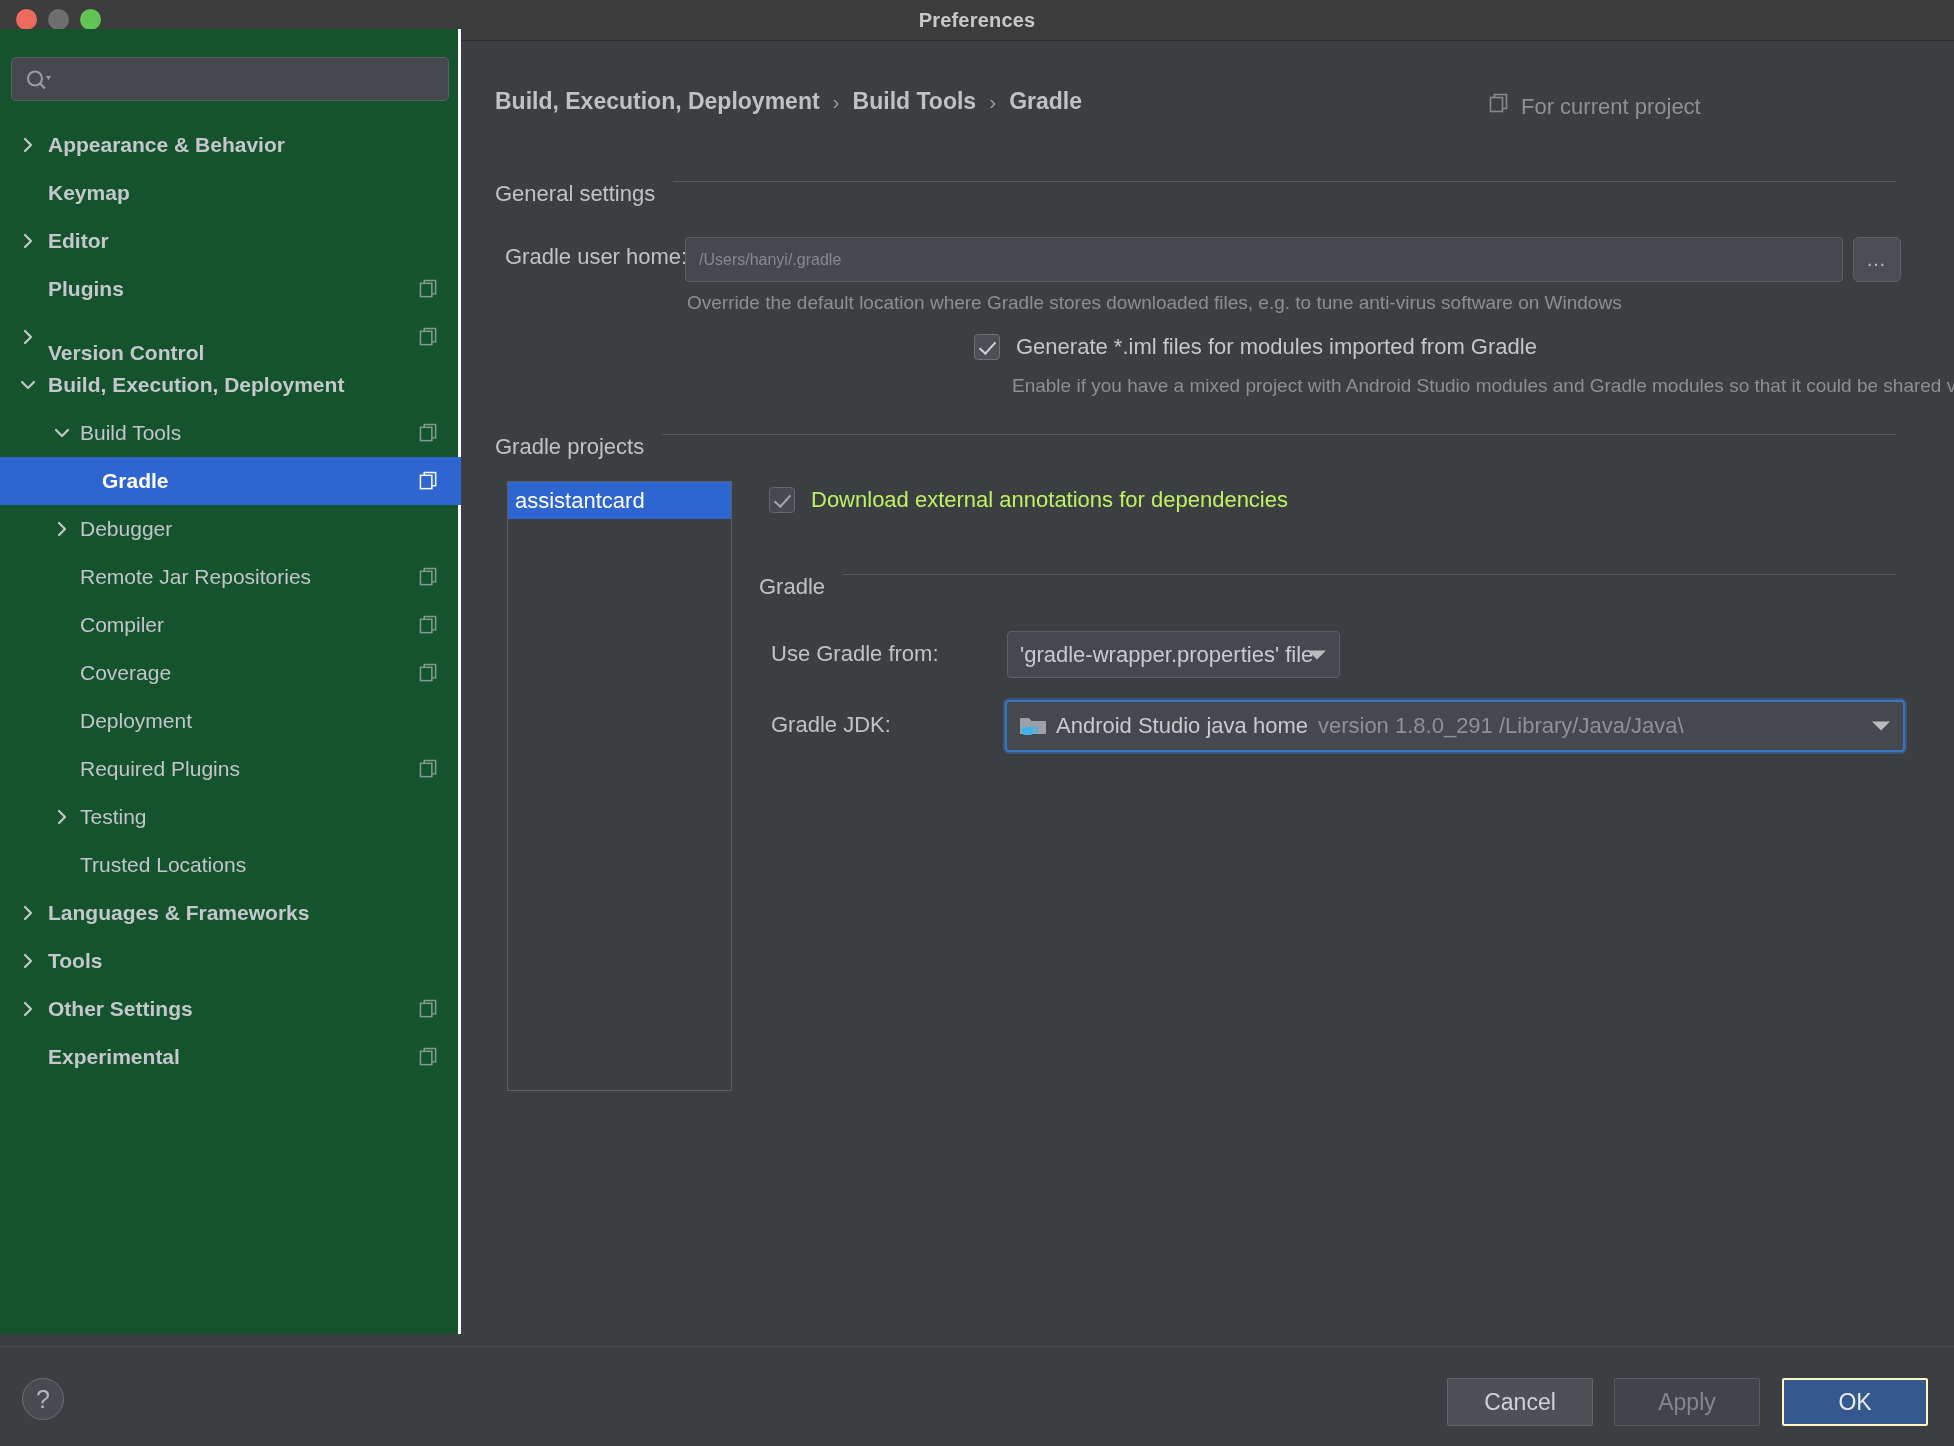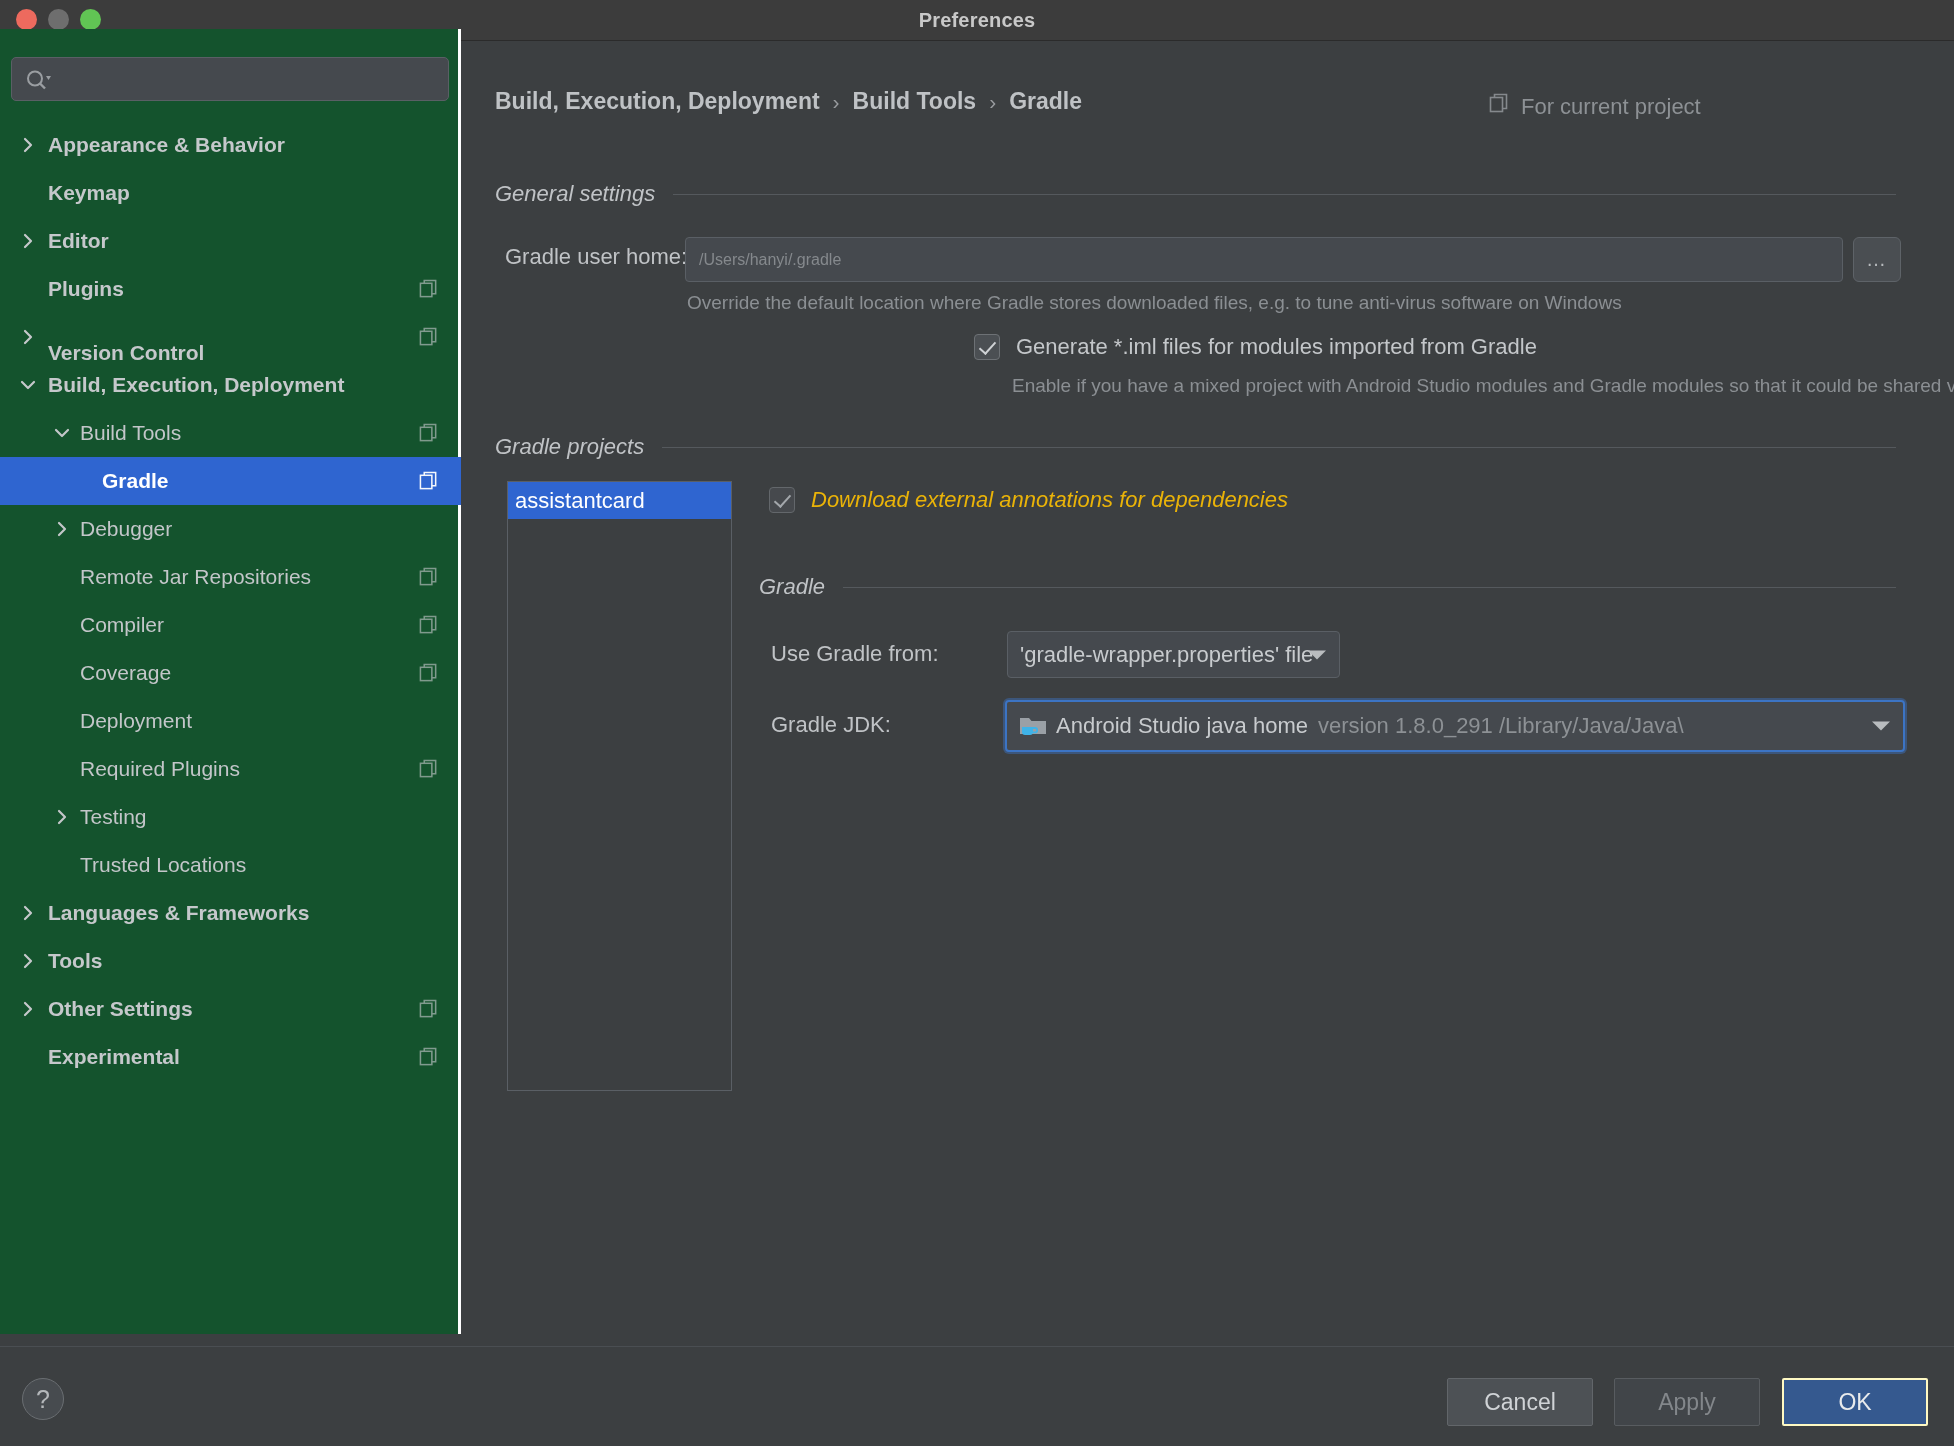--- a/index.html
+++ b/index.html
@@ -82,21 +82,21 @@
     white-space: nowrap;
   }
   .bc-sep { color: #9a9da0; font-weight: normal; margin: 0 13px; font-size: 21px; }
   .scope-note {
     position: absolute; top: 52px; left: 1028px;
     font-size: 22px; color: #8d9195;
     display: flex; align-items: center; gap: 11px; white-space: nowrap;
   }
 
   .section-head {
-    position: absolute; display: flex; align-items: center; width: 100%; font-style: italic;
+    position: absolute; display: flex; width: 100%;
   }
   .section-head .t { font-size: 22px; color: #c0c3c6; white-space: nowrap; }
   .section-head .rule {
     height: 1px; background: #55595d; flex: 1; margin-left: 18px; margin-right: 24px;
   }
 
   .fld-label { position: absolute; font-size: 22px; color: #c0c3c6; white-space: nowrap; }
   .hint { position: absolute; font-size: 19px; color: #8b8f93; white-space: nowrap; }
 
   .textfield {
@@ -128,21 +128,21 @@
   }
   .cbox.checked::after {
     content: ""; position: absolute;
     left: 8px; top: 3px; width: 7px; height: 14px;
     border: solid #cfd2d5; border-width: 0 2.6px 2.6px 0;
     transform: rotate(42deg);
   }
   .cbox.dim { background: #46494d; border-color: #63676b; }
   .cbox.dim::after { border-color: #a3a7ab; }
   .cb-label { font-size: 22px; color: #c4c7ca; white-space: nowrap; }
-  .cb-label.dim { color: #eab308; font-style: italic; }
+  .cb-label.dim { color: #bef264; }
 
   .list-box {
     position: absolute;
     background: #3c3f41;
     border: 1px solid #5a5f65;
   }
   .list-item {
     height: 37px; display: flex; align-items: center;
     padding-left: 7px; font-size: 22px; color: #c3c6c9;
   }

